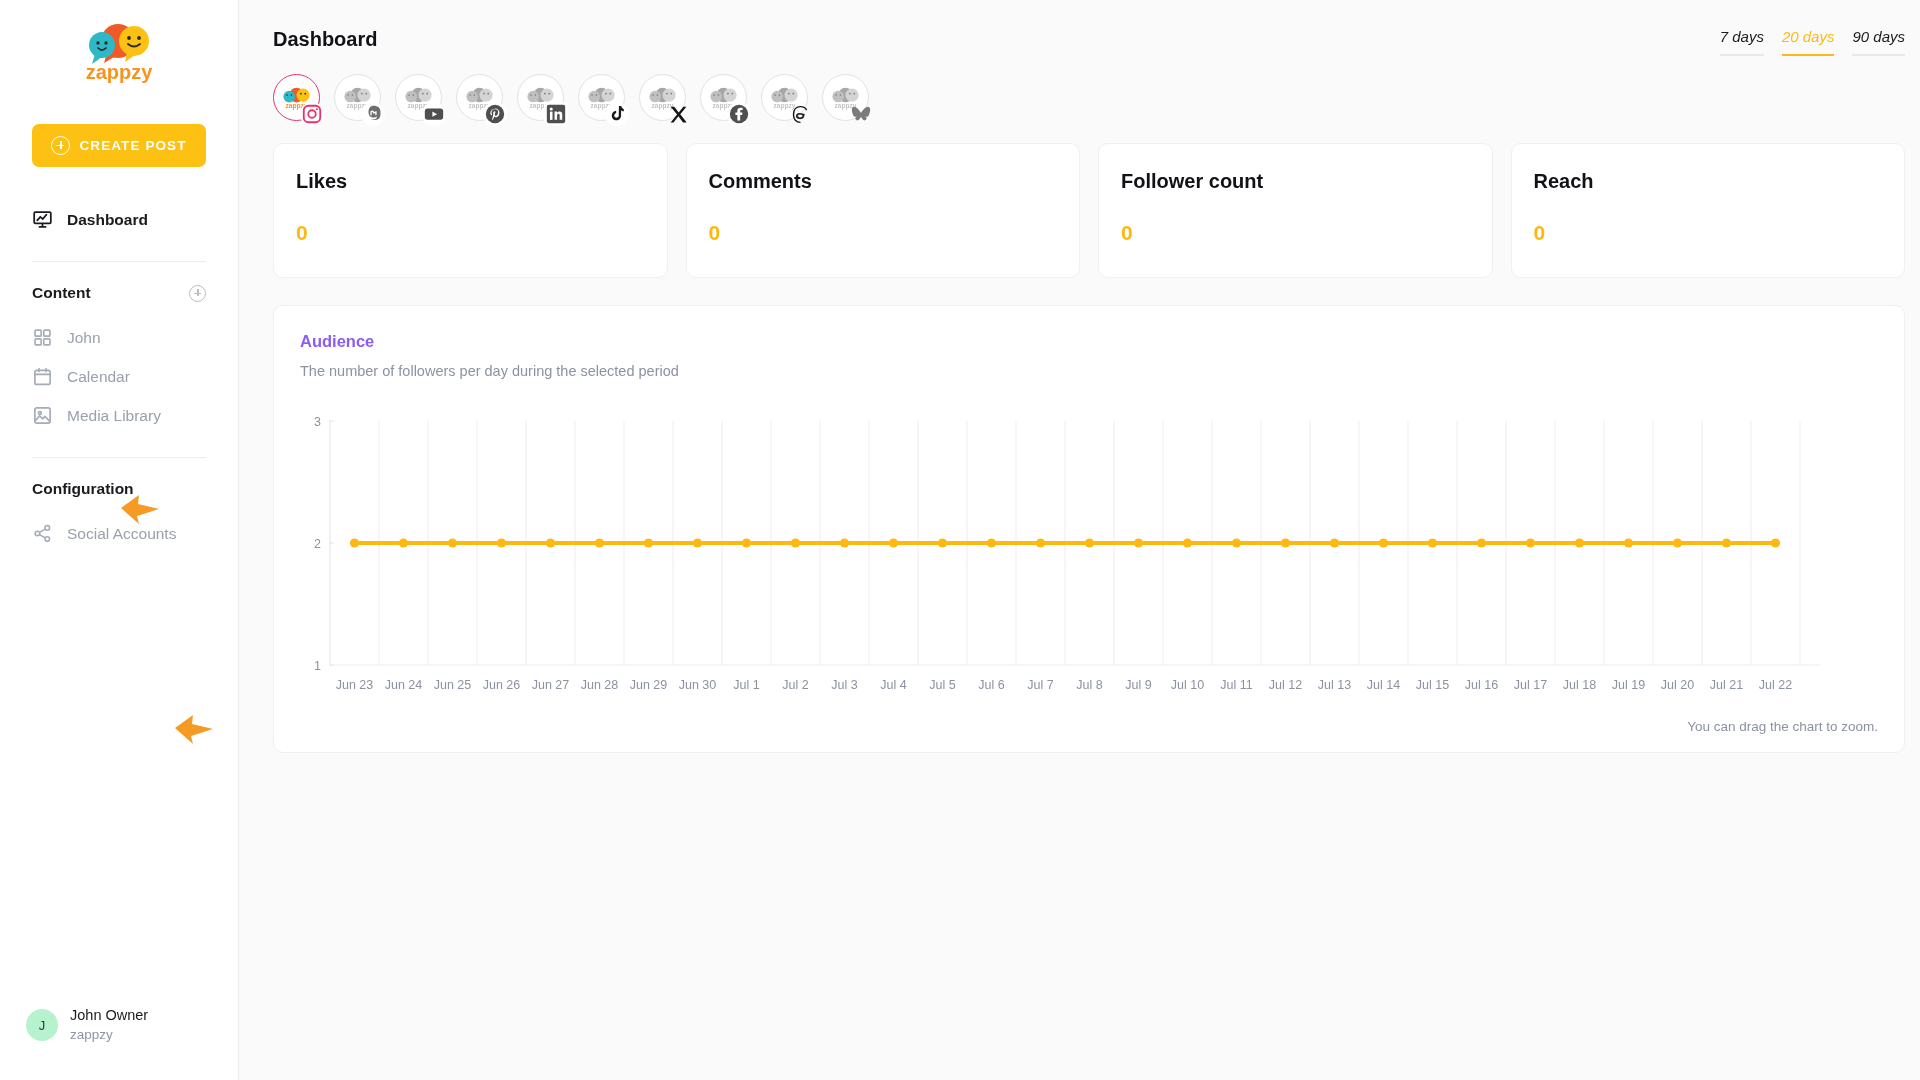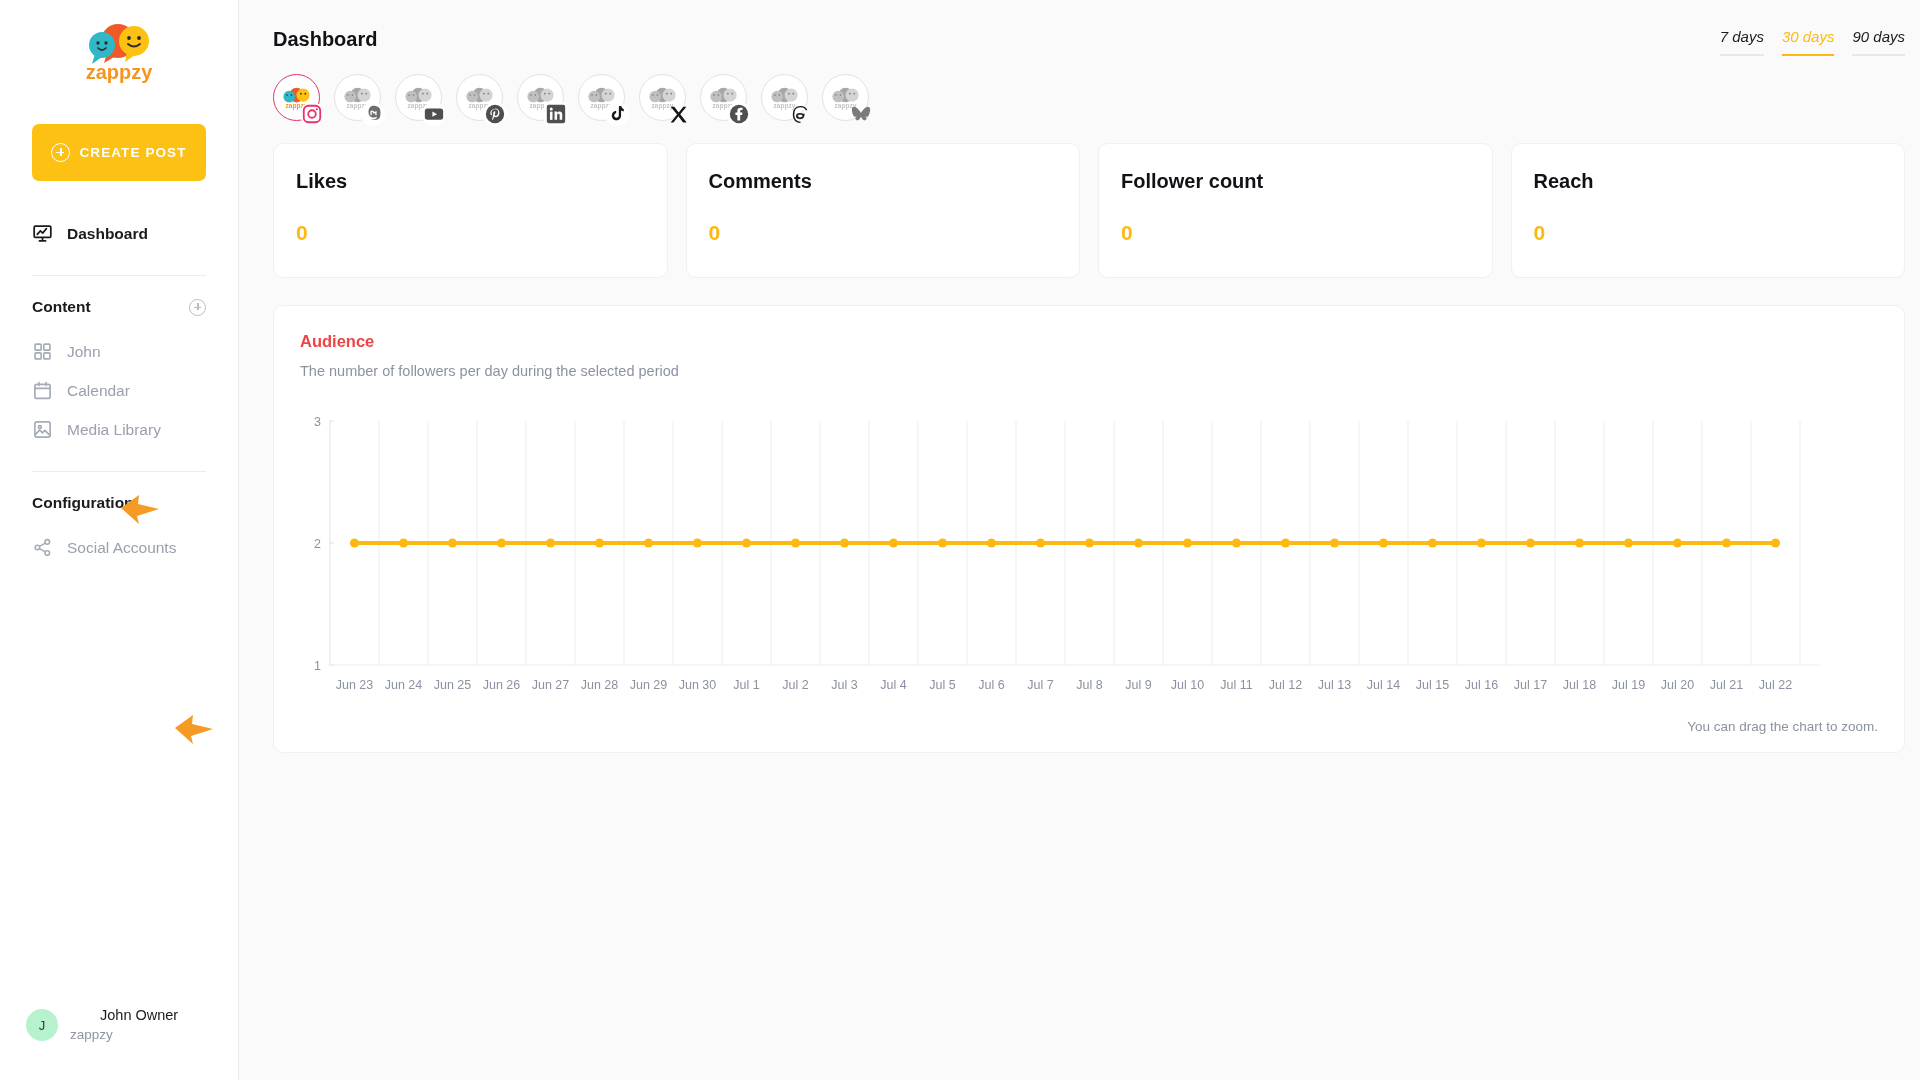--- a/index.html
+++ b/index.html
@@ -17,21 +17,21 @@
     background: #ffffff;
     border-right: 1px solid #ececec;
     display: flex; flex-direction: column;
     position: relative;
   }
   .logo-wrap { height: 104px; display: flex; align-items: center; justify-content: center; }
   .logo { width: 96px; height: 66px; position: relative; }
 
   .create-post {
     margin: 20px 32px 0 32px;
-    height: 57px; border: none; border-radius: 7px;
+    height: 43px; border: none; border-radius: 7px;
     background: #fdc114; color: #ffffff;
     font-size: 13.5px; font-weight: bold; letter-spacing: 1.1px;
     display: flex; align-items: center; justify-content: center; gap: 9px;
     cursor: pointer;
     font-family: "Liberation Sans", sans-serif;
   }
   .plus-circle {
     width: 19px; height: 19px; border-radius: 50%;
     border: 1.8px solid #ffffff; position: relative; flex: 0 0 19px;
   }
@@ -73,21 +73,21 @@
     margin-top: auto; padding: 0 0 36px 0;
     display: flex; align-items: center; gap: 12px; padding-left: 26px;
     cursor: pointer;
   }
   .avatar-user {
     width: 32px; height: 32px; border-radius: 50%;
     background: #b6f2ce; color: #24412f;
     display: flex; align-items: center; justify-content: center;
     font-size: 13px; flex: 0 0 32px;
   }
-  .user-name { font-size: 14.5px; color: #1b1b1f; line-height: 1.35; margin-left: 30px; }
+  .user-name { font-size: 14.5px; color: #1b1b1f; line-height: 1.35; }
   .user-org { font-size: 13.5px; color: #8f96a3; line-height: 1.35; }
 
   
   .main { flex: 1; height: 1080px; background: #fafafa; position: relative; }
   .topbar {
     display: flex; align-items: flex-start; justify-content: space-between;
     padding: 28px 34px 0 34px;
   }
   .page-title { font-size: 20px; font-weight: bold; color: #111216; }
   .range-tabs { display: flex; gap: 18px; font-style: italic; }
@@ -125,21 +125,21 @@
     min-height: 135px;
   }
   .card .cap { font-size: 20px; font-weight: bold; color: #111216; }
   .card .val { font-size: 21px; font-weight: bold; color: #fdb913; margin-top: 28px; }
 
   .chart-card {
     margin: 27px 34px 0 34px; background: #ffffff;
     border: 1px solid #f0f0f0; border-radius: 10px;
     padding: 26px 26px 18px 26px;
   }
-  .chart-title { font-size: 16.5px; font-weight: bold; color: #ef4444; }
+  .chart-title { font-size: 16.5px; font-weight: bold; color: #8b5cf6; }
   .chart-sub { font-size: 14.5px; color: #8b92a0; margin-top: 12px; }
   .chart-area { position: relative; height: 300px; margin-top: 28px; }
   .chart-hint { text-align: right; font-size: 13.5px; color: #8b92a0; padding-top: 12px; }
 </style>
 </head>
 <body>
 
 <div class="app">
 
   <aside class="sidebar">
@@ -262,21 +262,21 @@
       </span>
     </div>
   </aside>
 
   <main class="main">
 
     <div class="topbar">
       <h1 class="page-title">Dashboard</h1>
       <div class="range-tabs">
         <span class="range-tab">7 days</span>
-        <span class="range-tab active">30 days</span>
+        <span class="range-tab active">20 days</span>
         <span class="range-tab">90 days</span>
       </div>
     </div>
 
     <div class="accounts-row">
 
       <div class="account selected">
         <span class="ring">
           <span class="pimg">
             <svg width="35" height="26" viewBox="0 0 48 34">

